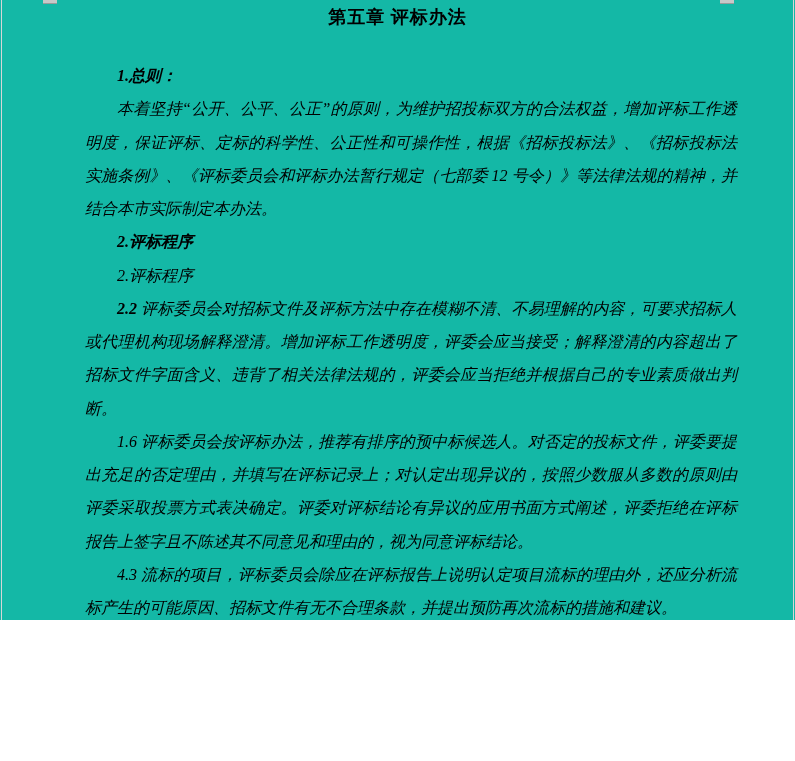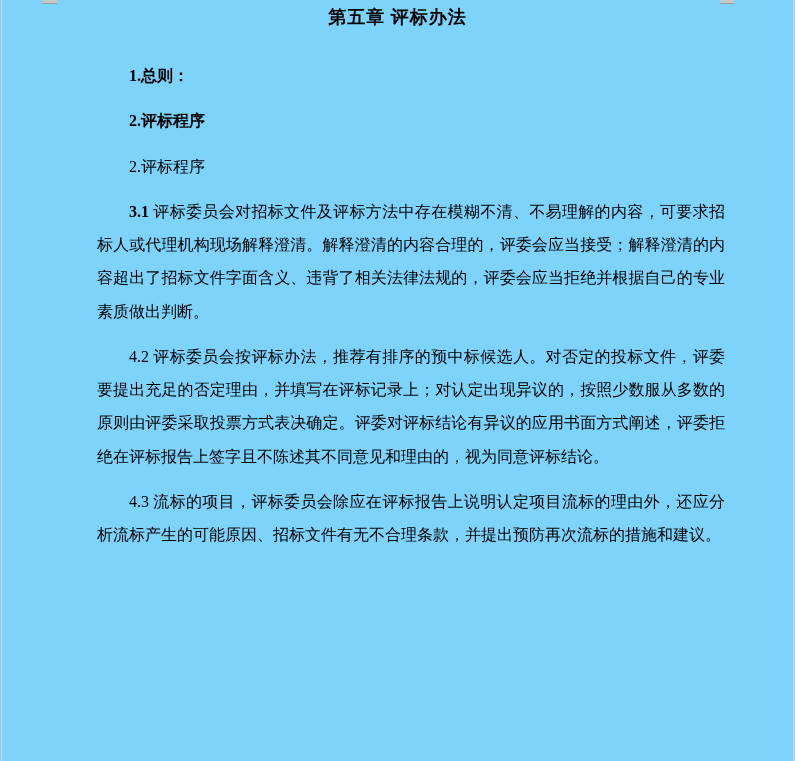--- a/index.html
+++ b/index.html
@@ -1,20 +1,20 @@
 <!DOCTYPE html>
 <html style="--edge-color: #d6d6d6; --marker-color: #c8c8c8;"><head>
 <meta charset="utf-8">
 <style>
   html, body { margin: 0; padding: 0; background: #ffffff; }
   .page {
     position: relative;
     width: 795px;
-    height: 761px;
-    background: #7dd3fc;
+    height: 620px;
+    background: #14b8a6;
     overflow: hidden;
     font-family: "Liberation Serif", "DejaVu Serif", serif;
     color: #000000;
   }
   .edge-line {
     position: absolute;
     top: 0;
     width: 1px;
     height: 761px;
     background: var(--edge-color, #d6d6d6);
@@ -39,39 +39,41 @@
     letter-spacing: 1px;
   }
   .doc-body {
     margin: 29px 58px 0 85px;
     font-size: 16px;
     line-height: 33.25px;
     text-align: justify;
     text-justify: inter-ideograph;
   }
   .doc-body p {
-    margin: 12px;
+    margin: 0;
     padding: 0;
     text-indent: 2em;
+    font-style: italic;
   }
   .doc-body p.heading { font-weight: bold; }
   .doc-body .bold { font-weight: bold; }
 </style>
 </head>
 <body>
 
 <div class="page">
   <div class="edge-line left"></div>
   <div class="edge-line right"></div>
   <div class="top-marker left"></div>
   <div class="top-marker right"></div>
 
   <h1 class="doc-title">第五章 评标办法</h1>
 
   <div class="doc-body">
     <p class="heading">1.总则：</p>
+    <p>本着坚持“公开、公平、公正”的原则，为维护招投标双方的合法权益，增加评标工作透明度，保证评标、定标的科学性、公正性和可操作性，根据《招标投标法》、《招标投标法实施条例》、《评标委员会和评标办法暂行规定（七部委 12 号令）》等法律法规的精神，并结合本市实际制定本办法。</p>
     <p class="heading">2.评标程序</p>
     <p>2.评标程序</p>
-    <p><span class="bold">3.1</span><span> 评标委员会对招标文件及评标方法中存在模糊不清、不易理解的内容，可要求招标人或代理机构现场解释澄清。解释澄清的内容合理的，评委会应当接受；解释澄清的内容超出了招标文件字面含义、违背了相关法律法规的，评委会应当拒绝并根据自己的专业素质做出判断。</span></p>
-    <p>4.2 评标委员会按评标办法，推荐有排序的预中标候选人。对否定的投标文件，评委要提出充足的否定理由，并填写在评标记录上；对认定出现异议的，按照少数服从多数的原则由评委采取投票方式表决确定。评委对评标结论有异议的应用书面方式阐述，评委拒绝在评标报告上签字且不陈述其不同意见和理由的，视为同意评标结论。</p>
+    <p><span class="bold">2.2</span><span> 评标委员会对招标文件及评标方法中存在模糊不清、不易理解的内容，可要求招标人或代理机构现场解释澄清。增加评标工作透明度，评委会应当接受；解释澄清的内容超出了招标文件字面含义、违背了相关法律法规的，评委会应当拒绝并根据自己的专业素质做出判断。</span></p>
+    <p>1.6 评标委员会按评标办法，推荐有排序的预中标候选人。对否定的投标文件，评委要提出充足的否定理由，并填写在评标记录上；对认定出现异议的，按照少数服从多数的原则由评委采取投票方式表决确定。评委对评标结论有异议的应用书面方式阐述，评委拒绝在评标报告上签字且不陈述其不同意见和理由的，视为同意评标结论。</p>
     <p>4.3 流标的项目，评标委员会除应在评标报告上说明认定项目流标的理由外，还应分析流标产生的可能原因、招标文件有无不合理条款，并提出预防再次流标的措施和建议。</p>
   </div>
 </div>
 
 </body></html>

